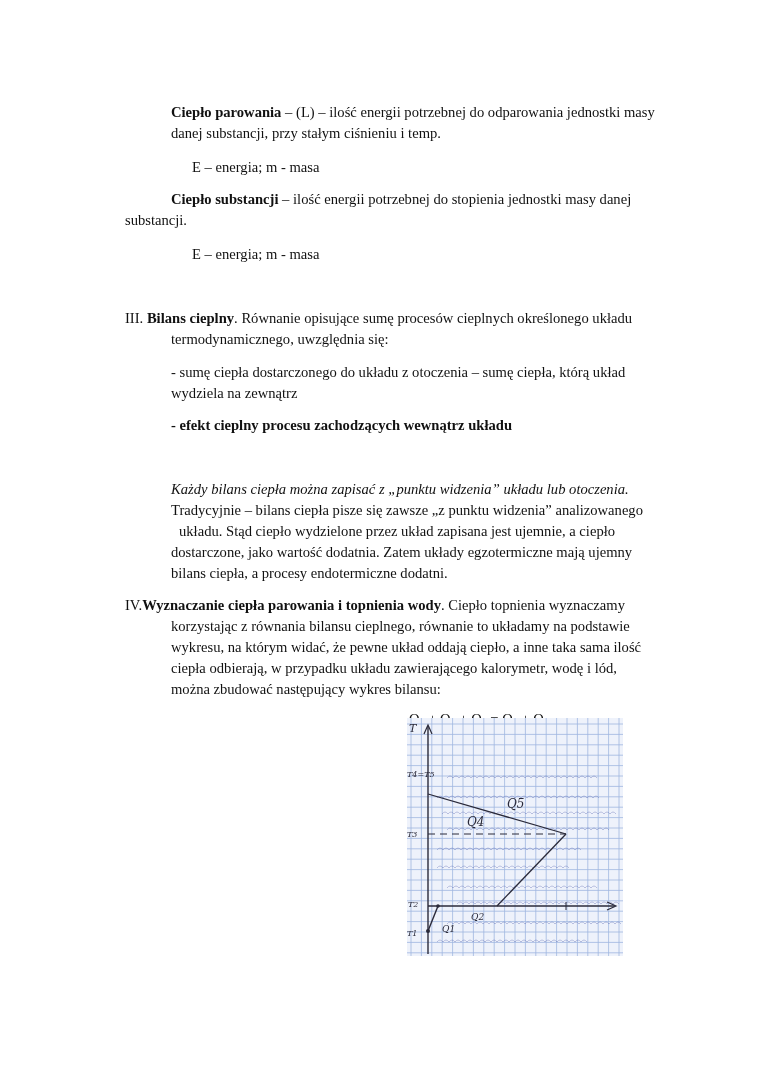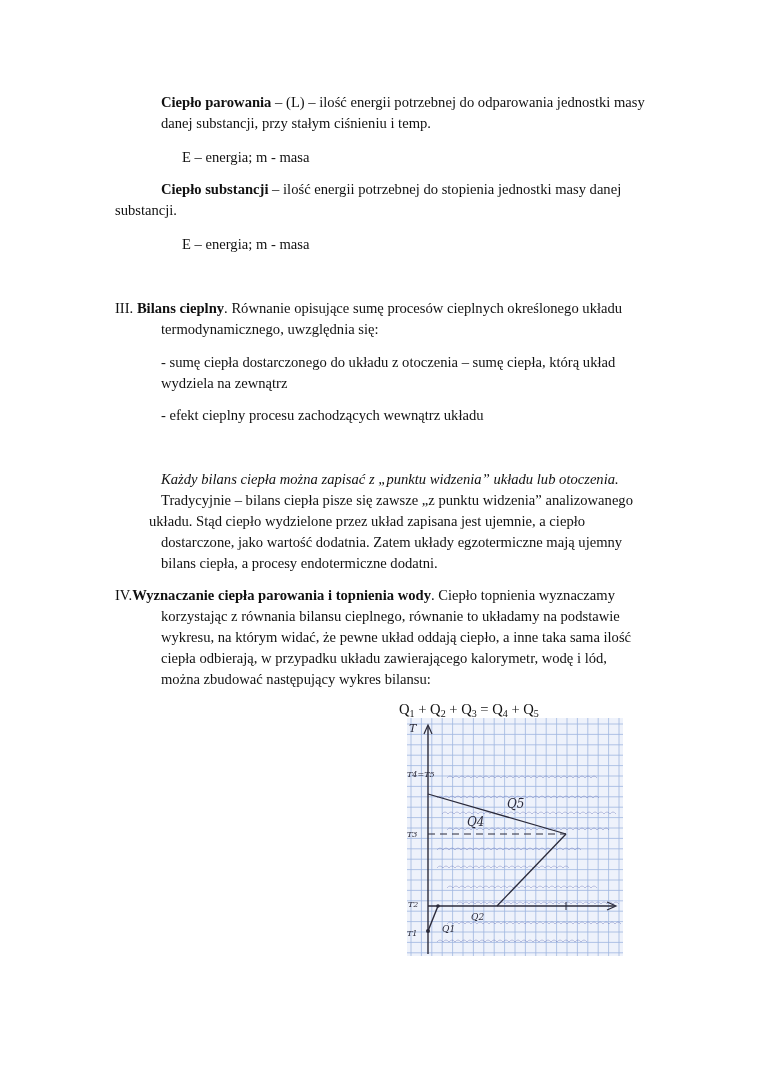--- a/index.html
+++ b/index.html
@@ -1,42 +1,42 @@
 <!DOCTYPE html>
 <html><head>
 <meta charset="utf-8">
 <style>
   html, body { margin: 0; padding: 0; background: #ffffff; }
   body { width: 760px; height: 1075px; position: relative; overflow: hidden;
          font-family: "Liberation Serif", "DejaVu Serif", serif; color: #111; font-size: 14.6px; }
-  .p { position: absolute; line-height: 21px; margin: 2px; white-space: nowrap; }
+  .p { position: absolute; line-height: 21px; margin: 12px; white-space: nowrap; }
   b { font-weight: bold; }
   .sub { font-size: 10px; vertical-align: -3px; }
   #photo { position: absolute; left: 407px; top: 718px; width: 216px; height: 238px; }
 </style>
 </head>
 <body>
 
 <p class="p" style="left:159px; top:90px;"><b>Ciepło parowania</b><span> – (L) – ilość energii potrzebnej do odparowania jednostki masy</span></p>
 <p class="p" style="left:159px; top:111px;">danej substancji, przy stałym ciśnieniu i temp.</p>
 <p class="p" style="left:180px; top:145px;">E – energia; m - masa</p>
 
 <p class="p" style="left:159px; top:177px;"><b>Ciepło substancji</b><span> – ilość energii potrzebnej do stopienia jednostki masy danej</span></p>
 <p class="p" style="left:113px; top:198px;">substancji.</p>
 <p class="p" style="left:180px; top:232px;">E – energia; m - masa</p>
 
 <p class="p" style="left:113px; top:296px;"><span>III.</span> <b>Bilans cieplny</b><span>. Równanie opisujące sumę procesów cieplnych określonego układu</span></p>
 <p class="p" style="left:159px; top:317px;">termodynamicznego, uwzględnia się:</p>
 <p class="p" style="left:159px; top:350px;">- sumę ciepła dostarczonego do układu z otoczenia – sumę ciepła, którą układ</p>
 <p class="p" style="left:159px; top:371px;text-align:right;">wydziela na zewnątrz</p>
-<p class="p" style="left:159px; top:403px;">- efekt cieplny procesu zachodzących wewnątrz układu</p>
+<p class="p" style="left:159px; top:403px;font-weight:bold;">- efekt cieplny procesu zachodzących wewnątrz układu</p>
 
 <p class="p" style="left:159px; top:467px;font-style:italic;">Każdy bilans ciepła można zapisać z „punktu widzenia” układu lub otoczenia.</p>
 <p class="p" style="left:159px; top:488px;">Tradycyjnie – bilans ciepła pisze się zawsze „z punktu widzenia” analizowanego</p>
-<p class="p" style="left:147px; top:509px;text-align:center;">układu. Stąd ciepło wydzielone przez układ zapisana jest ujemnie, a ciepło</p>
+<p class="p" style="left:167px; top:509px;text-align:center;">układu. Stąd ciepło wydzielone przez układ zapisana jest ujemnie, a ciepło</p>
 <p class="p" style="left:159px; top:530px;">dostarczone, jako wartość dodatnia. Zatem układy egzotermiczne mają ujemny</p>
 <p class="p" style="left:159px; top:551px;">bilans ciepła, a procesy endotermiczne dodatni.</p>
 
 <p class="p" style="left:113px; top:583px;"><span>IV.</span><b>Wyznaczanie ciepła parowania i topnienia wody</b><span>. Ciepło topnienia wyznaczamy</span></p>
 <p class="p" style="left:159px; top:604px;">korzystając z równania bilansu cieplnego, równanie to układamy na podstawie</p>
 <p class="p" style="left:159px; top:625px;">wykresu, na którym widać, że pewne układ oddają ciepło, a inne taka sama ilość</p>
 <p class="p" style="left:159px; top:646px;">ciepła odbierają, w przypadku układu zawierającego kalorymetr, wodę i lód,</p>
 <p class="p" style="left:159px; top:667px;">można zbudować następujący wykres bilansu:</p>
 
 <p class="p" style="left:397px; top:697px;"><span>Q</span><span class="sub">1</span><span> + </span><span>Q</span><span class="sub">2</span><span> + </span><span>Q</span><span class="sub">3</span><span> = </span><span>Q</span><span class="sub">4</span><span> + </span><span>Q</span><span class="sub">5</span></p>

